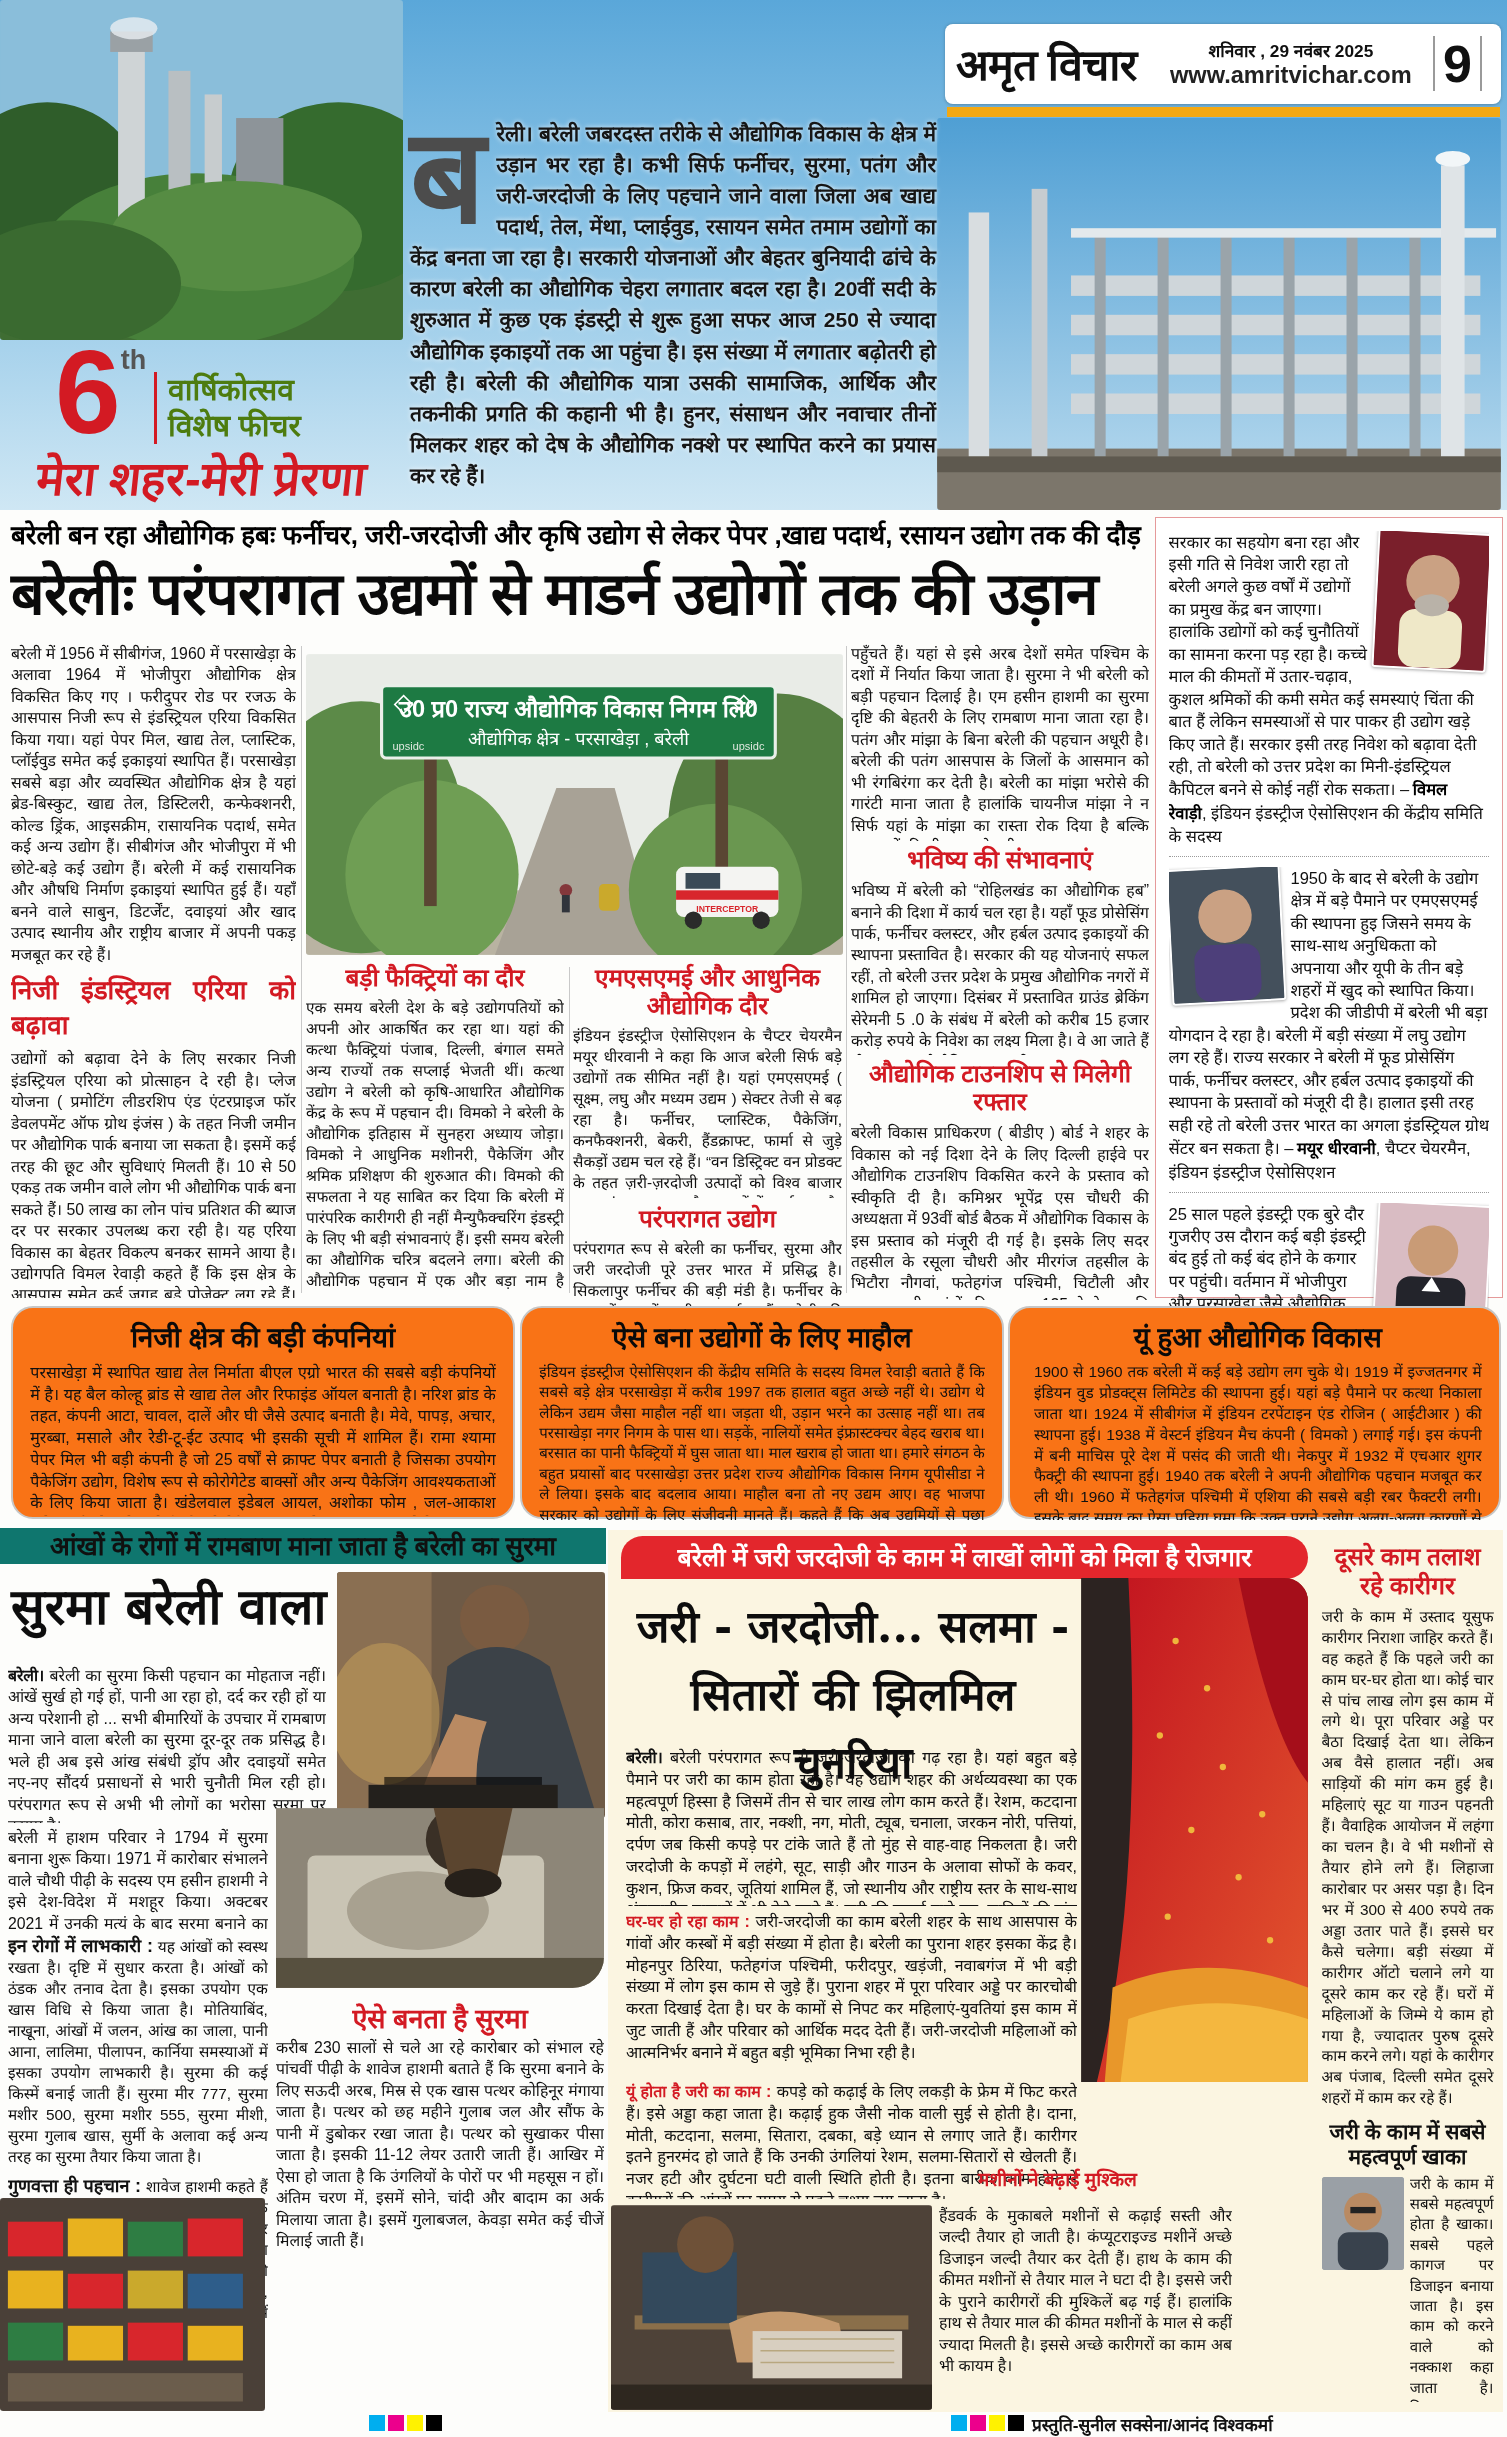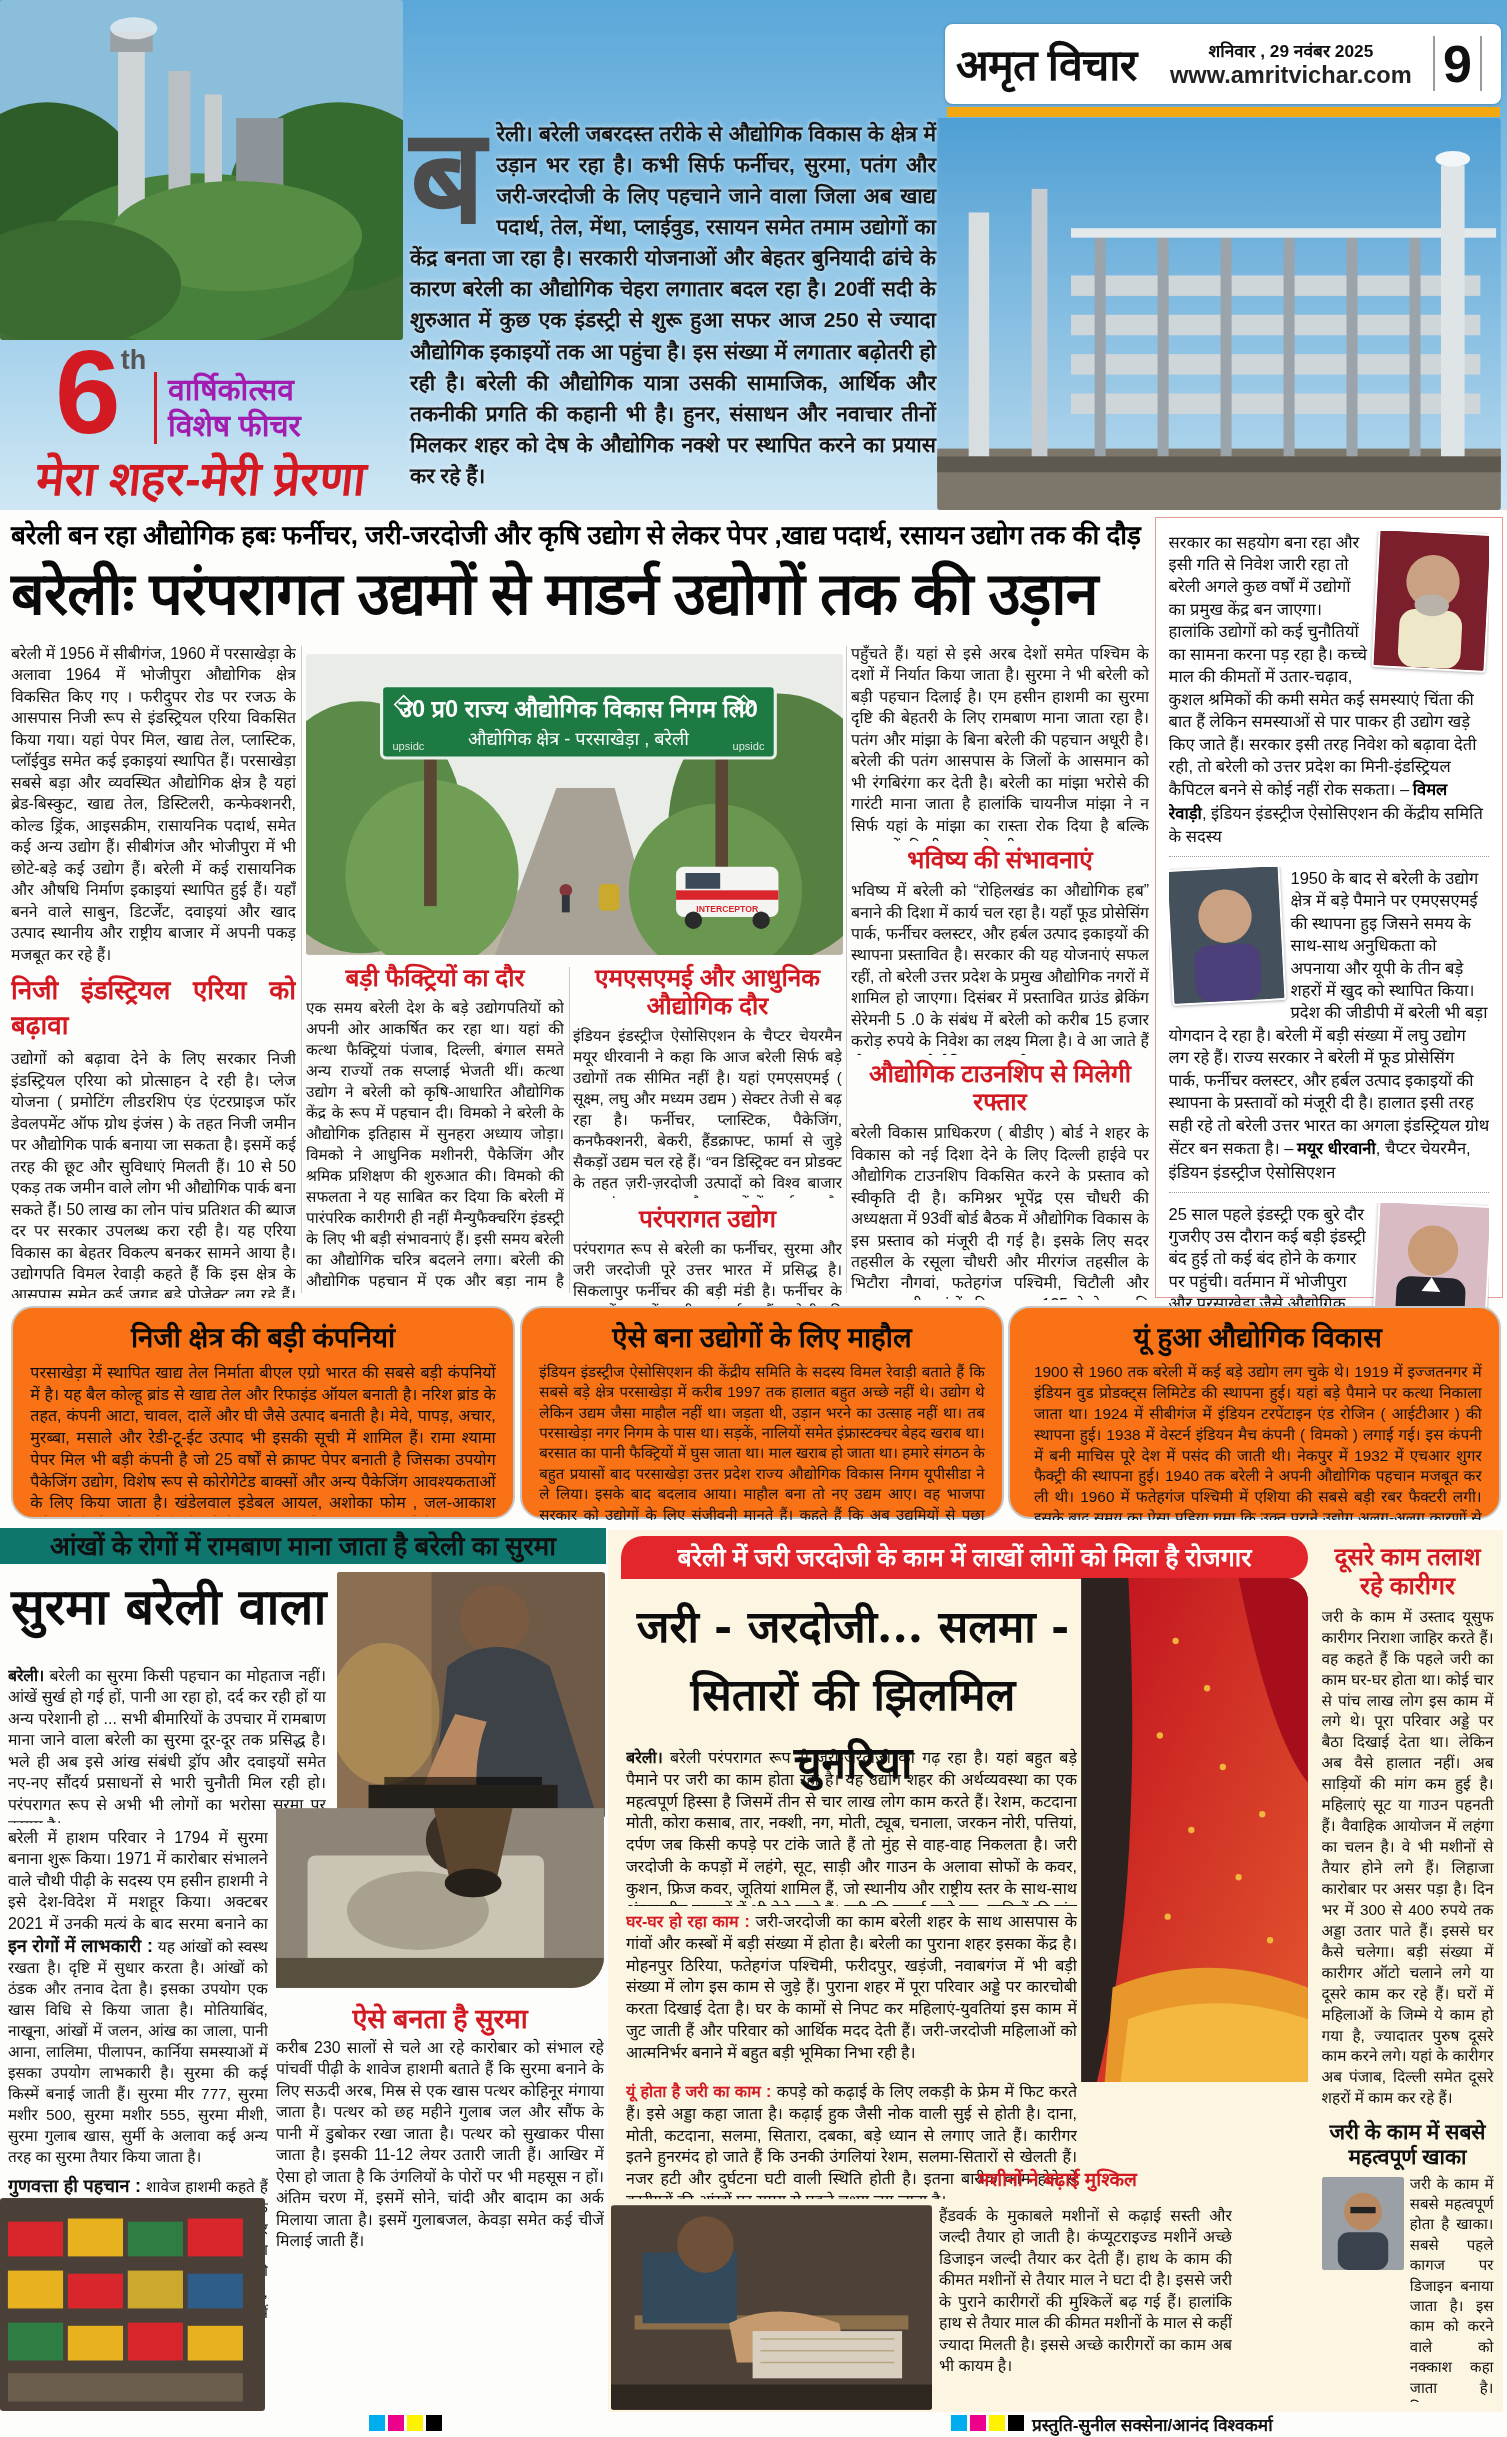--- a/index.html
+++ b/index.html
@@ -15,21 +15,21 @@
   .masthead{background:#fff;border-radius:7.9px;box-shadow:0 0.8px 3.2px rgba(0,0,0,.25);display:flex;align-items:center;padding:4.7px 11px;box-sizing:border-box;}
   .mast-title{font-size:43px;font-weight:800;letter-spacing:-0.8px;}
   .mast-mid{margin-left:20.5px;text-align:center;flex:1;}
   .mast-date{font-size:17.3px;font-weight:bold;}
   .mast-web{font-size:23.6px;font-weight:bold;color:#222;}
   .mast-sep{width:2.4px;height:55px;background:#9a9a9a;margin:0 7.9px;}
   .mast-page{font-size:52px;font-weight:800;}
   .badge{display:flex;align-items:flex-start;}
   .badge-num{font-size:118px;font-weight:800;color:#d31a23;line-height:.8;}
   .badge-th{font-size:27px;color:#555;font-weight:bold;vertical-align:top;}
-  .badge-lines{margin:27px 0 0 7.9px;font-size:30px;font-weight:bold;color:#a21caf;line-height:1.2;border-left:3.2px solid #d31a23;padding-left:11px;}
+  .badge-lines{margin:27px 0 0 7.9px;font-size:30px;font-weight:bold;color:#4d7c0f;line-height:1.2;border-left:3.2px solid #d31a23;padding-left:11px;}
   .slogan{font-size:47px;font-weight:800;color:#d31a23;text-align:center;transform:skewX(-6deg);}
   .kicker{font-size:26px;font-weight:800;color:#000;}
   .headline{font-size:59px;font-weight:800;color:#0a0a0a;letter-spacing:-0.8px;margin:0;}
   .subhead-red-left{color:#d31a23;font-weight:800;font-size:26px;margin:7.9px 0 4.7px 0;}
   .colhead{color:#d31a23;font-weight:800;font-size:24.4px;text-align:center;margin:0 0 6.3px 0;line-height:1.15;}
   .body20{font-size:15.8px;}
   .body195{font-size:15.4px;}
   .quotes-box{background:#fff;border:1.6px solid #e59a9a;box-sizing:border-box;padding:12.6px 12.6px;}
   .q-av{border:2.4px solid #fff;box-shadow:0 0.8px 3.2px rgba(0,0,0,.35);}
   .q-attr b{color:#000;}

